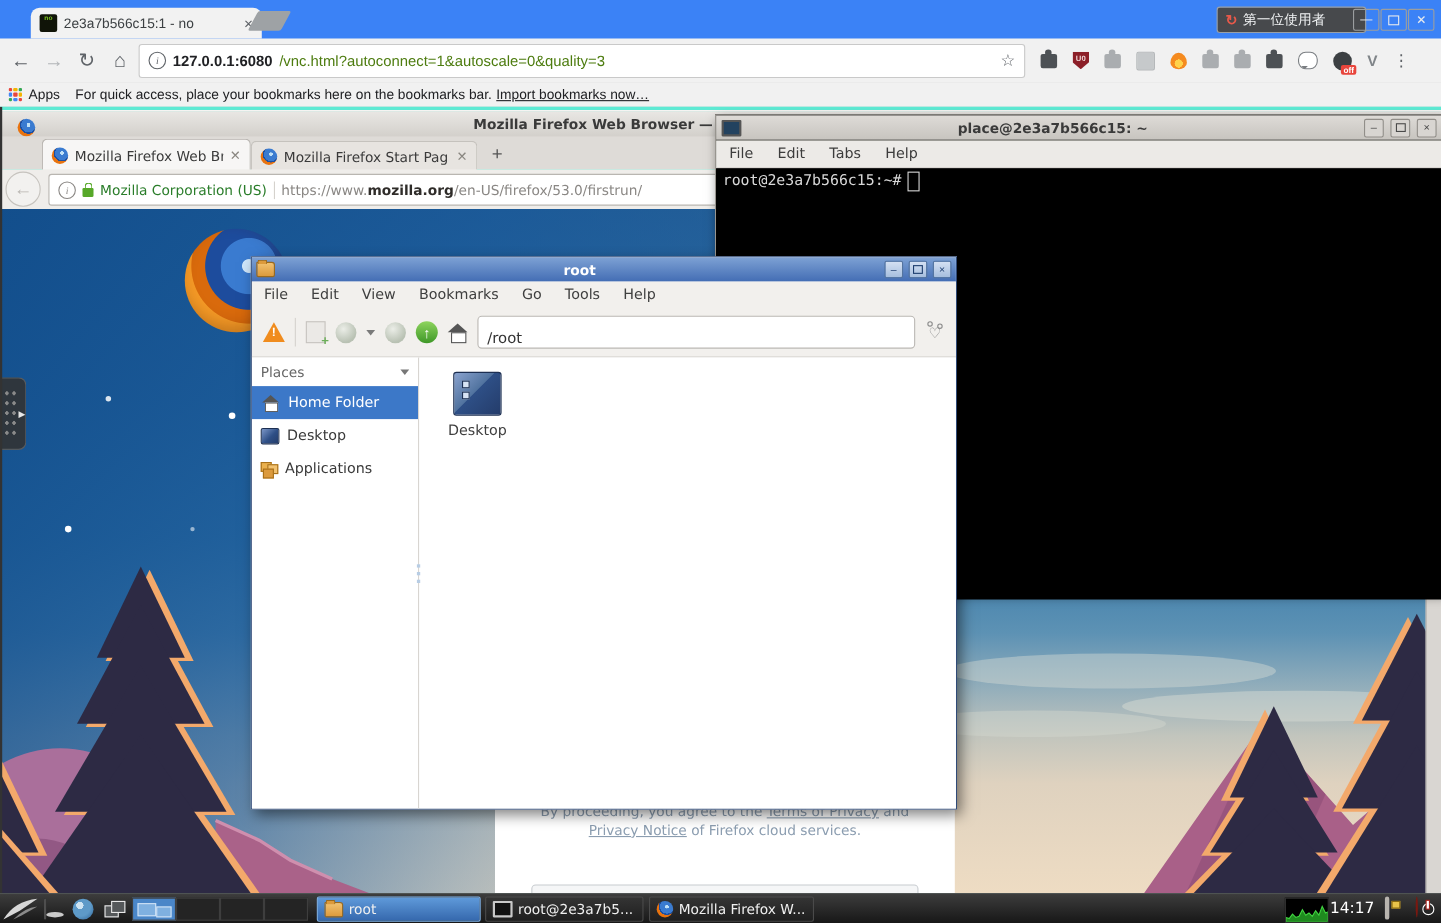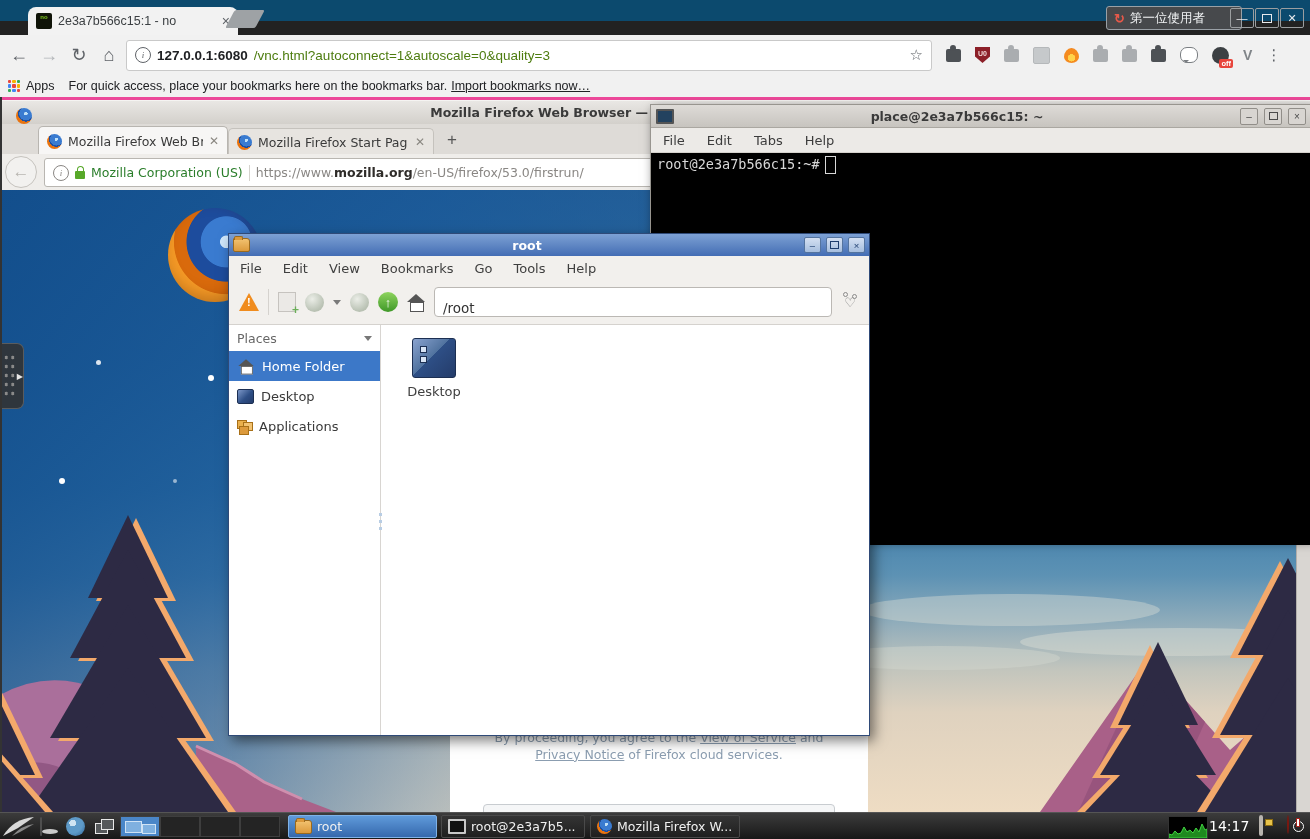--- a/index.html
+++ b/index.html
@@ -1,20 +1,20 @@
 <!DOCTYPE html>
 <html><head>
 <meta charset="utf-8">
 <style>
   html,body{margin:0;padding:0;background:#222;overflow:hidden;}
   #root{position:relative;width:1310px;height:839px;font-family:"Liberation Sans",sans-serif;
         -webkit-font-smoothing:antialiased;}
   .abs{position:absolute;}
   
-  .c-tabstrip{left:0;top:0;width:1310px;height:21px;background:#0c4a6e;}
+  .c-tabstrip{left:0;top:0;width:1310px;height:40px;background:#3b82f6;}
   .c-tab{left:28px;top:7px;width:194px;height:28px;background:#f2f2f2;border-radius:8px 8px 0 0;
          display:flex;align-items:center;padding:0 8px;gap:6px;}
   .novnc-fav{width:16px;height:16px;background:#101408;border-radius:2px;flex:0 0 auto;
              font-size:6px;line-height:8px;text-align:center;font-weight:bold;}
   .novnc-fav .g{color:#7ec820;display:block;}
   .c-tab-title{font-size:12.5px;color:#3c4043;white-space:nowrap;overflow:hidden;flex:1;
                -webkit-mask-image:linear-gradient(90deg,#000 80%,transparent);
                mask-image:linear-gradient(90deg,#000 80%,transparent);}
   .c-tab-close{font-size:14px;color:#5f6368;line-height:14px;}
   .c-newtab{left:230px;top:10px;width:30px;height:18px;background:#9ea2a5;transform:skewX(-28deg);
@@ -53,21 +53,21 @@
   .offbadge{position:absolute;right:-4px;bottom:-4px;background:#e8453c;color:#fff;font-size:7.5px;
             padding:0 2px;border-radius:2px;font-weight:bold;}
   .vmark{color:#808589;font-size:14px;font-weight:bold;}
   .kebab{color:#5f6368;font-size:15px;letter-spacing:0;margin:0 10px 0 14px;}
   .c-bmbar{left:0;top:75px;width:1310px;height:22px;background:#f1f1f1;display:flex;align-items:center;
            font-size:12.5px;color:#202124;border-bottom:1px solid #cfcfcf;}
   .appsgrid{width:12px;height:12px;margin:0 6px 0 8px;display:grid;grid-template-columns:repeat(3,1fr);gap:1px;}
   .appsgrid i{border-radius:1px;}
   .bm-link{text-decoration:underline;margin-left:4px;}
   
-  .desktop{left:0;top:97px;width:1310px;height:715px;background:#ec4899;overflow:hidden;}
+  .desktop{left:0;top:97px;width:1310px;height:715px;background:#5eead4;overflow:hidden;}
   .vnc-edge{left:0;top:0;width:2px;height:715px;background:#333;z-index:9;}
   
   .ffwin{left:0;top:0;width:1310px;height:715px;z-index:1;}
   .ff-title{left:0;top:3px;width:1310px;height:24px;background:linear-gradient(#e9e7e4,#d2cfca);
             border-top:1px solid #f5f4f2;border-bottom:1px solid #b5b2ad;}
   .ff-title-ic{left:16px;top:7px;width:16px;height:16px;}
   .ff-title-txt{left:260px;top:4px;width:388px;text-align:right;font-family:"DejaVu Sans",sans-serif;
                 font-size:12.5px;font-weight:bold;color:#3a3a3a;white-space:nowrap;}
   .ff-tabbar{left:0;top:27px;width:650px;height:30px;background:#dedbd7;}
   .fftab{display:flex;align-items:center;gap:6px;padding:0 8px;border-radius:5px 5px 0 0;
@@ -398,21 +398,21 @@
             <path d="M1280,491 L1197,622 L1363,622 Z" fill="#f3a96b"></path>
             <path d="M1288,368 L1238,465 L1338,465 Z" fill="#2d2a44"></path>
             <path d="M1288,420 L1220,545 L1356,545 Z" fill="#2d2a44"></path>
             <path d="M1288,488 L1205,622 L1371,622 Z" fill="#2d2a44"></path>
           </g>
         </svg>
 
         <div class="abs fxcard">
           <div class="fxinput-hint" style="left:48px;width:262px;"></div>
           <div class="fxinput-hint" style="left:320px;width:90px;"></div>
-          <div class="terms"><span>By proceeding, you agree to the </span><a>View of Service</a><span> and </span><a>Privacy Notice</a><span> of Firefox cloud services.</span></div>
+          <div class="terms"><span>By proceeding, you agree to the </span><a>Terms of Privacy</a><span> and </span><a>Privacy Notice</a><span> of Firefox cloud services.</span></div>
           <div class="fxbtn-hint"></div>
         </div>
         <div class="abs scrollbar"></div>
       </div>
     </div>
 
     <div class="abs term">
       <div class="term-title">
         <span class="mini-monitor"></span>
         <span class="term-title-txt">place@2e3a7b566c15: ~</span>

